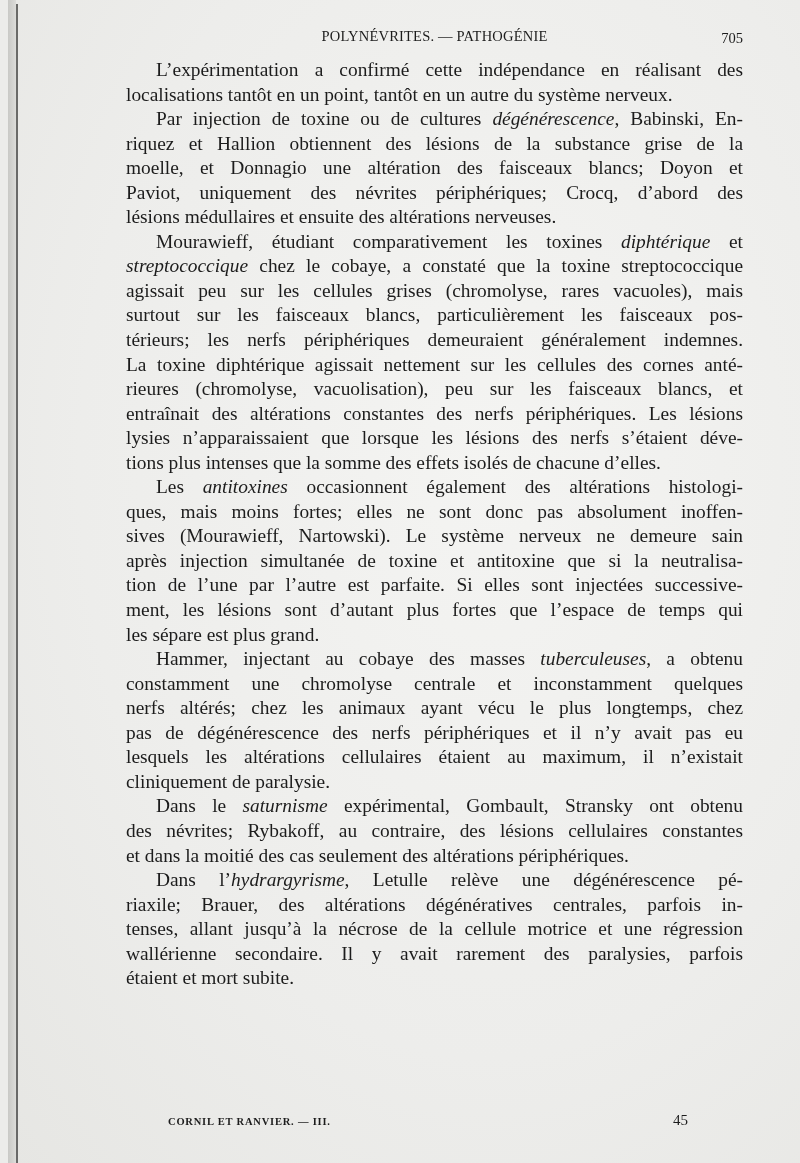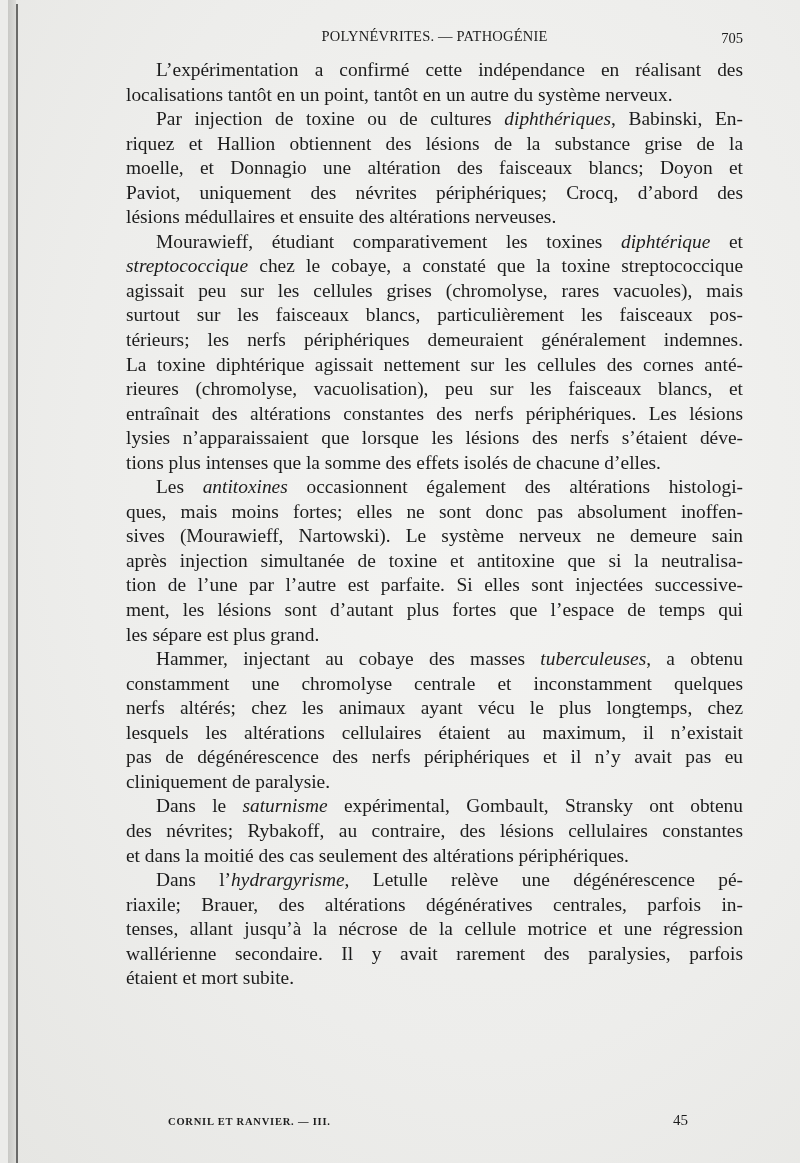--- a/index.html
+++ b/index.html
@@ -67,21 +67,21 @@
     <div class="running-title">POLYNÉVRITES. — PATHOGÉNIE</div>
     <div class="page-number">705</div>
   </div>
 
   <div class="body-text" id="body-text">
       <div>
         <span class="line indent"><span>L’expérimentation a confirmé cette indépendance en réalisant des</span></span>
         <span class="line last"><span>localisations tantôt en un point, tantôt en un autre du système nerveux.</span></span>
       </div>
       <div>
-        <span class="line indent"><span>Par injection de toxine ou de cultures </span><span class="it">diphthériques</span><span>, Babinski, En-</span></span>
+        <span class="line indent"><span>Par injection de toxine ou de cultures </span><span class="it">dégénérescence</span><span>, Babinski, En-</span></span>
         <span class="line"><span>riquez et Hallion obtiennent des lésions de la substance grise de la</span></span>
         <span class="line"><span>moelle, et Donnagio une altération des faisceaux blancs; Doyon et</span></span>
         <span class="line"><span>Paviot, uniquement des névrites périphériques; Crocq, d’abord des</span></span>
         <span class="line last"><span>lésions médullaires et ensuite des altérations nerveuses.</span></span>
       </div>
       <div>
         <span class="line indent"><span>Mourawieff, étudiant comparativement les toxines </span><span class="it">diphtérique</span><span> et</span></span>
         <span class="line"><span class="it">streptococcique</span><span> chez le cobaye, a constaté que la toxine streptococcique</span></span>
         <span class="line"><span>agissait peu sur les cellules grises (chromolyse, rares vacuoles), mais</span></span>
         <span class="line"><span>surtout sur les faisceaux blancs, particulièrement les faisceaux pos-</span></span>
@@ -98,22 +98,22 @@
         <span class="line"><span>sives (Mourawieff, Nartowski). Le système nerveux ne demeure sain</span></span>
         <span class="line"><span>après injection simultanée de toxine et antitoxine que si la neutralisa-</span></span>
         <span class="line"><span>tion de l’une par l’autre est parfaite. Si elles sont injectées successive-</span></span>
         <span class="line"><span>ment, les lésions sont d’autant plus fortes que l’espace de temps qui</span></span>
         <span class="line last"><span>les sépare est plus grand.</span></span>
       </div>
       <div>
         <span class="line indent"><span>Hammer, injectant au cobaye des masses </span><span class="it">tuberculeuses</span><span>, a obtenu</span></span>
         <span class="line"><span>constamment une chromolyse centrale et inconstamment quelques</span></span>
         <span class="line"><span>nerfs altérés; chez les animaux ayant vécu le plus longtemps, chez</span></span>
+        <span class="line"><span>pas de dégénérescence des nerfs périphériques et il n’y avait pas eu</span></span>
         <span class="line"><span>lesquels les altérations cellulaires étaient au maximum, il n’existait</span></span>
-        <span class="line"><span>pas de dégénérescence des nerfs périphériques et il n’y avait pas eu</span></span>
         <span class="line last"><span>cliniquement de paralysie.</span></span>
       </div>
       <div>
         <span class="line indent"><span>Dans le </span><span class="it">saturnisme</span><span> expérimental, Gombault, Stransky ont obtenu</span></span>
         <span class="line"><span>des névrites; Rybakoff, au contraire, des lésions cellulaires constantes</span></span>
         <span class="line last"><span>et dans la moitié des cas seulement des altérations périphériques.</span></span>
       </div>
       <div>
         <span class="line indent"><span>Dans l’</span><span class="it">hydrargyrisme</span><span>, Letulle relève une dégénérescence pé-</span></span>
         <span class="line"><span>riaxile; Brauer, des altérations dégénératives centrales, parfois in-</span></span>

